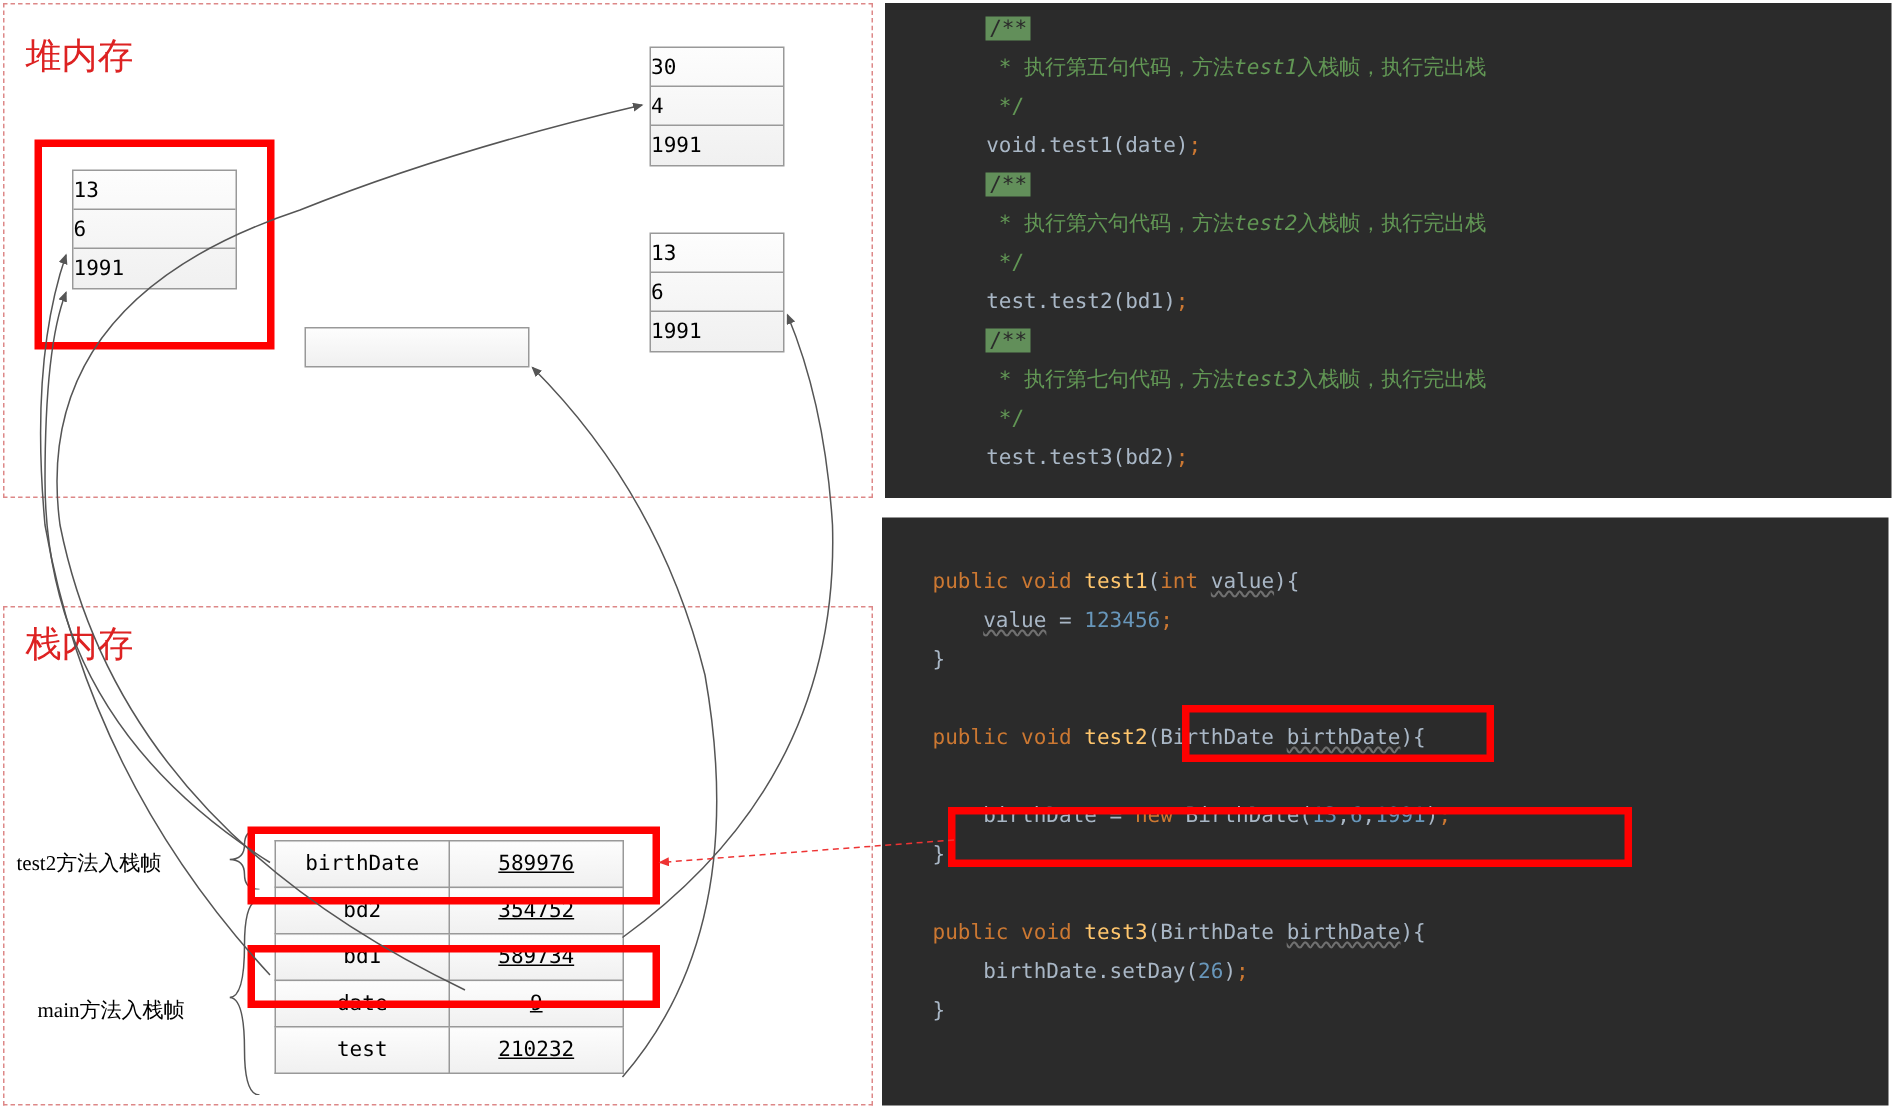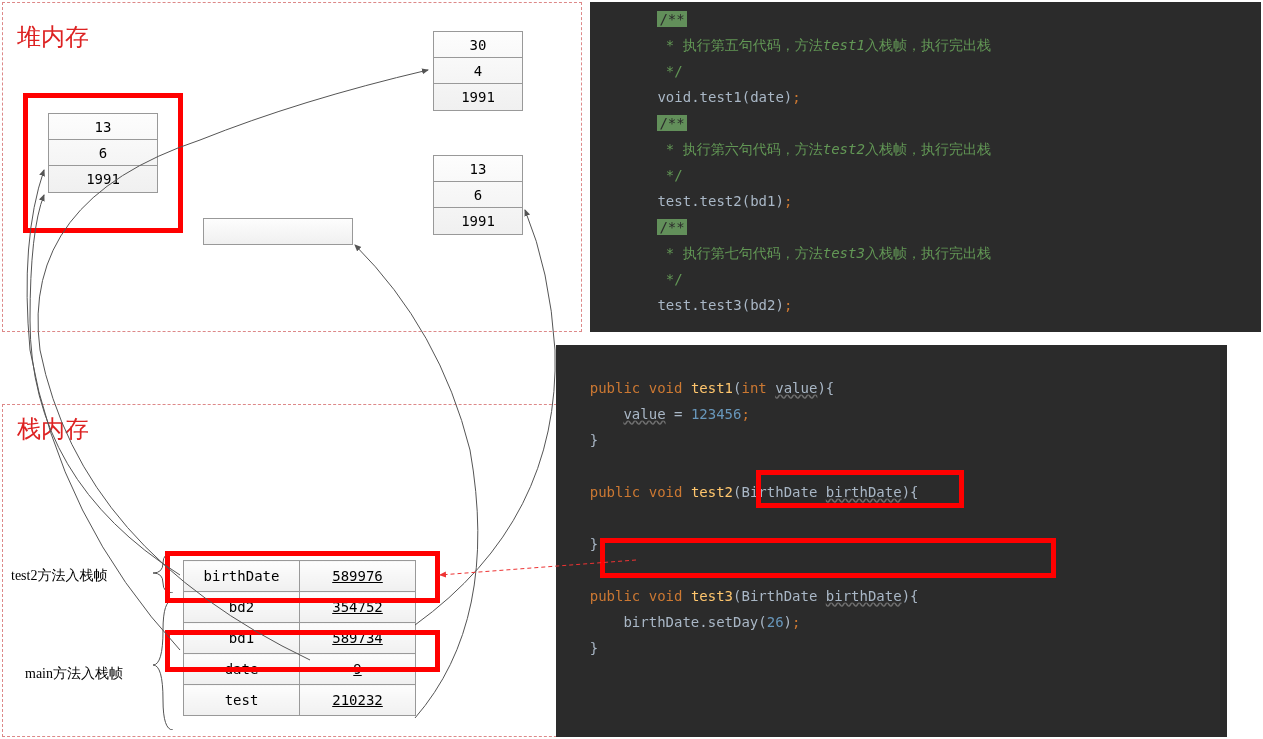--- a/index.html
+++ b/index.html
@@ -7,36 +7,36 @@
 
 .panel { position: absolute; border: 1px dashed #d88; }
 .heap-panel { left: 2px; top: 2px; width: 580px; height: 330px; }
 .stack-panel { left: 2px; top: 404px; width: 580px; height: 333px; }
 .title-heap, .title-stack { color: #d22; font-size: 24px; position: absolute; }
 .title-heap { left: 14px; top: 6px; margin-top: 12px; }
 .title-stack { left: 14px; top: 8px; }
 
 .code-panel { position: absolute; background: #2b2b2b; color: #a9b7c6; font-family: Consolas, monospace; font-size: 14px; line-height: 26px; padding: 4px 0; }
 .code-top { left: 590px; top: 2px; width: 671px; height: 330px; }
-.code-bottom { left: 556px; top: 345px; width: 671px; height: 392px; }
+.code-bottom { left: 588px; top: 345px; width: 671px; height: 392px; }
 .code-line { white-space: pre; }
 
 .kw-public { color: #cc7832; }
 .kw-void { color: #cc7832; }
 .kw-new { color: #cc7832; }
 .kw-int { color: #cc7832; }
 .comment-green { color: #629755; }
 .comment-tag { background: #628f5a; color: #2b2b2b; padding: 0 2px; }
 .method-name { color: #ffc66d; }
 .type-name { color: #a9b7c6; }
 .param-name { color: #a9b7c6; text-decoration: underline wavy #707070; }
 .num-lit { color: #6897bb; }
 .semi { color: #cc7832; }
 
-.mem-block { background: linear-gradient(#fdfdfd, #f0f0f0); border: 1px solid #999; text-align: center; position: absolute; font-family: Consolas, monospace; font-size: 14px; }
+.mem-block { background: linear-gradient(#fdfdfd, #f0f0f0); border: 1px solid #999; position: absolute; font-family: Consolas, monospace; font-size: 14px; }
 .mem-row { border-bottom: 1px solid #999; height: 26px; line-height: 26px; }
 .mem-row:last-child { border-bottom: none; }
 
 .red-box { position: absolute; border: 5px solid #f00; }
 
 .stack-label { position: absolute; font-size: 14px; font-family: "SimSun", serif; }
 .brace-img { position: absolute; font-family: serif; color: #444; }
 
 .tbl { position: absolute; border-collapse: collapse; }
 .tbl td { border: 1px solid #999; background: linear-gradient(#fdfdfd, #f0f0f0); text-align: center; font-family: Consolas, monospace; font-size: 14px; height: 31px; }
@@ -134,20 +134,21 @@
 </div>
 
 <div class="code-panel code-bottom">
   <div class="code-line">&nbsp;</div>
   <div class="code-line">    <span class="kw-public">public</span> <span class="kw-void">void</span> <span class="method-name">test1</span>(<span class="kw-int">int</span> <span class="param-name">value</span>){</div>
   <div class="code-line">        <span class="param-name">value</span> = <span class="num-lit">123456</span><span class="semi">;</span></div>
   <div class="code-line">    }</div>
   <div class="code-line">&nbsp;</div>
   <div class="code-line">    <span class="kw-public">public</span> <span class="kw-void">void</span> <span class="method-name">test2</span>(<span class="type-name">BirthDate</span> <span class="param-name">birthDate</span>){</div>
   <div class="code-line">&nbsp;</div>
+  <div class="code-line">        <span>birthDate</span> = <span class="kw-new">new</span> <span>BirthDate</span>(<span class="num-lit">13</span>,<span class="num-lit">6</span>,<span class="num-lit">1991</span>)<span class="semi">;</span></div>
   <div class="code-line">    }</div>
   <div class="code-line">&nbsp;</div>
   <div class="code-line">    <span class="kw-public">public</span> <span class="kw-void">void</span> <span class="method-name">test3</span>(<span class="type-name">BirthDate</span> <span class="param-name">birthDate</span>){</div>
   <div class="code-line">        <span>birthDate.setDay(</span><span class="num-lit">26</span><span>)</span><span class="semi">;</span></div>
   <div class="code-line">    }</div>
 
   <div class="red-box" style="left:200px; top:125px; width:208px; height:38px;"></div>
   <div class="red-box" style="left:44px; top:193px; width:456px; height:40px;"></div>
 </div>
 

